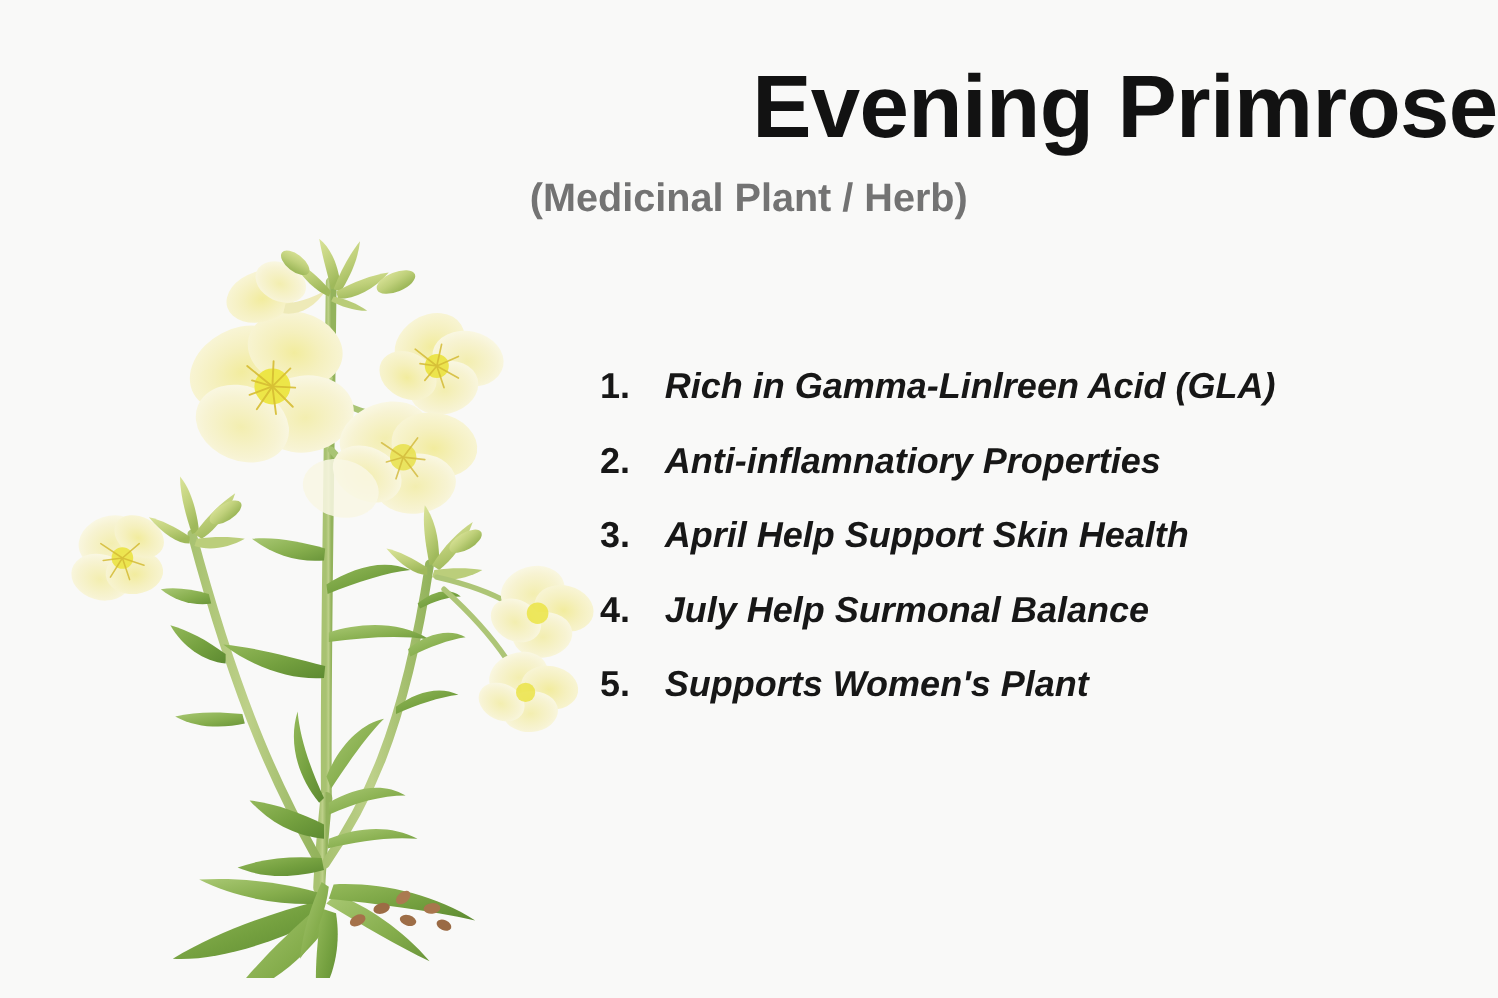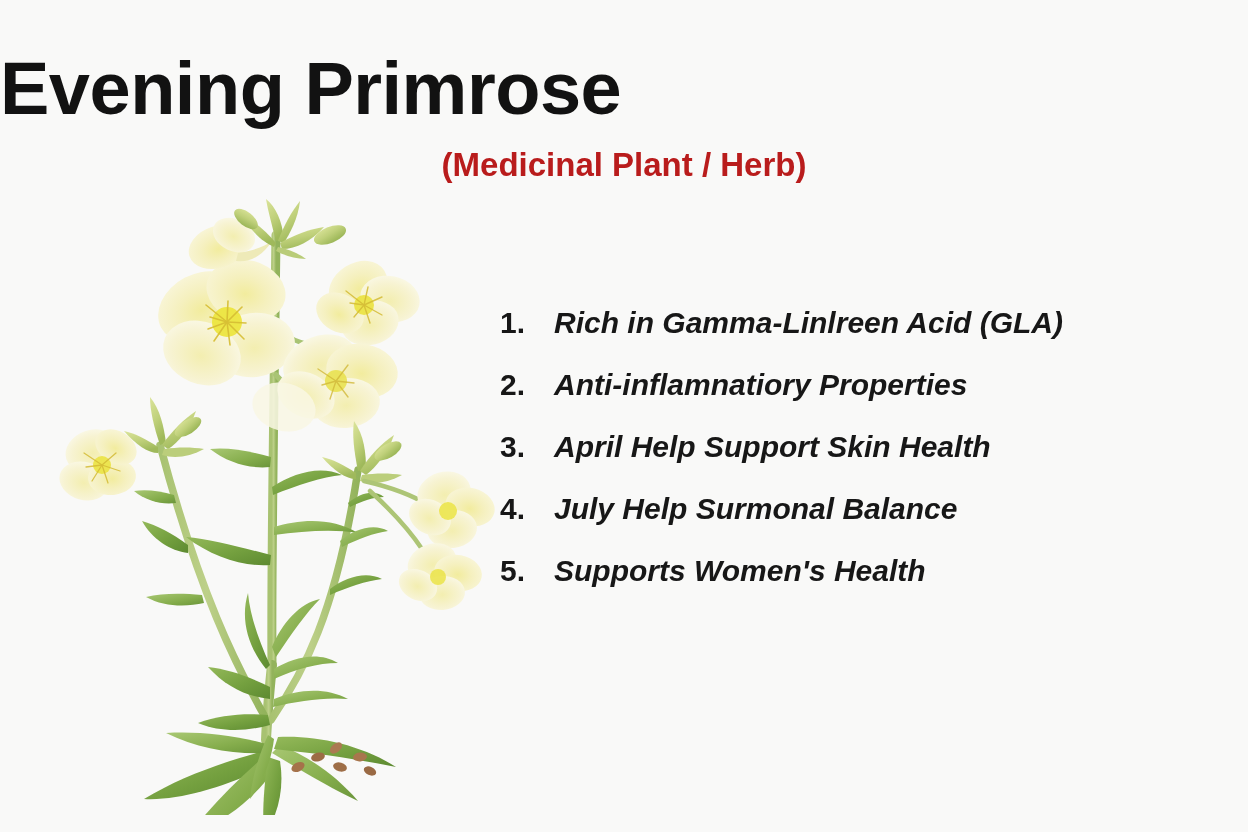--- a/index.html
+++ b/index.html
@@ -35,31 +35,31 @@
     padding: 0;
     position: absolute;
     left: 0;
     top: 52px;
     width: 1248px;
     font-size: 74px;
     font-weight: bold;
     line-height: 1;
     letter-spacing: -0.5px;
     color: #121212;
-    text-align: left;
+    text-align: right;
   }
   .page-subtitle {
     position: absolute;
     left: 0;
     top: 148px;
     width: 1248px;
     font-size: 33px;
     font-weight: bold;
     line-height: 1;
-    color: #b91c1c;
+    color: #737373;
     text-align: center;
   }
 
   
   .benefits-list {
     position: absolute;
     left: 500px;
     top: 292px;
     width: 700px;
     margin: 0;
@@ -329,17 +329,17 @@
     <li class="benefit-item">
       <span class="benefit-index">3.</span>
       <span class="benefit-text">April Help Support Skin Health</span>
     </li>
     <li class="benefit-item">
       <span class="benefit-index">4.</span>
       <span class="benefit-text">July Help Surmonal Balance</span>
     </li>
     <li class="benefit-item">
       <span class="benefit-index">5.</span>
-      <span class="benefit-text">Supports Women's Health</span>
+      <span class="benefit-text">Supports Women's Plant</span>
     </li>
   </ol>
 
 </div>
 
 </body></html>

